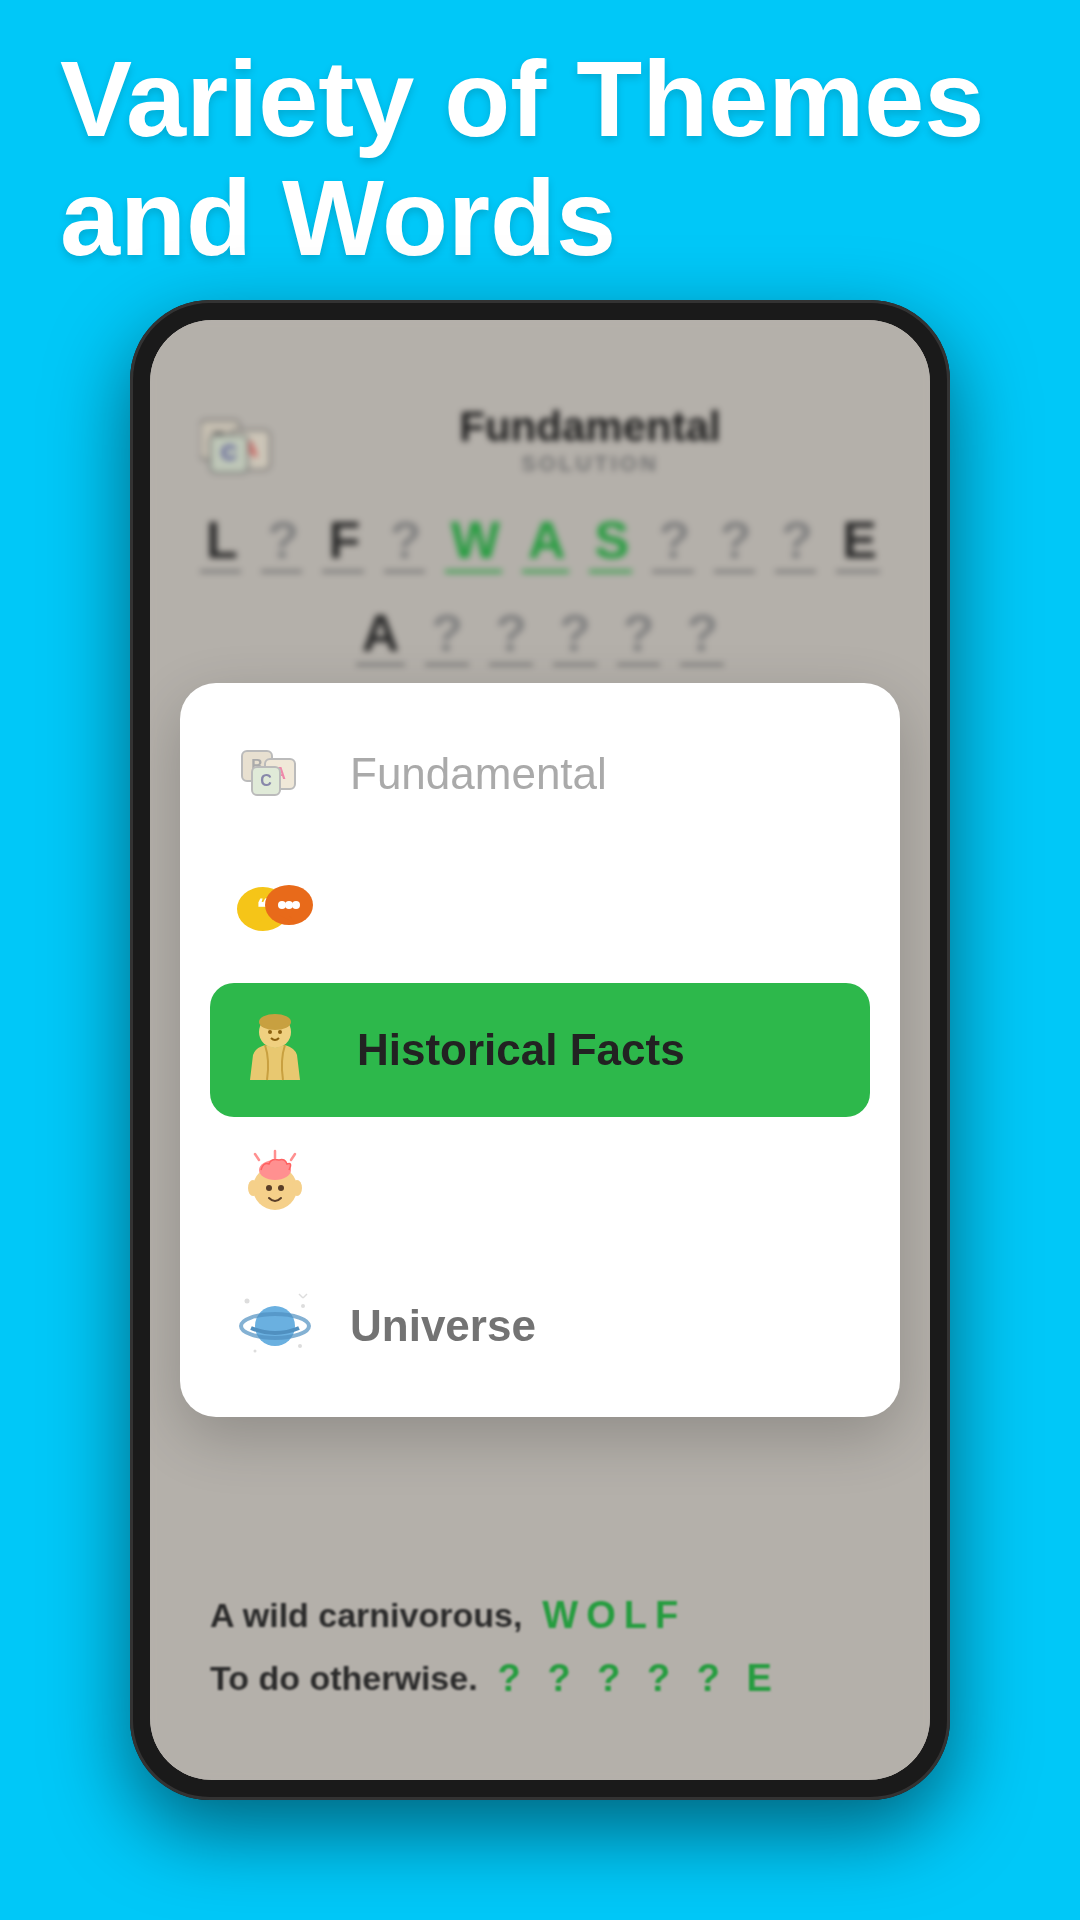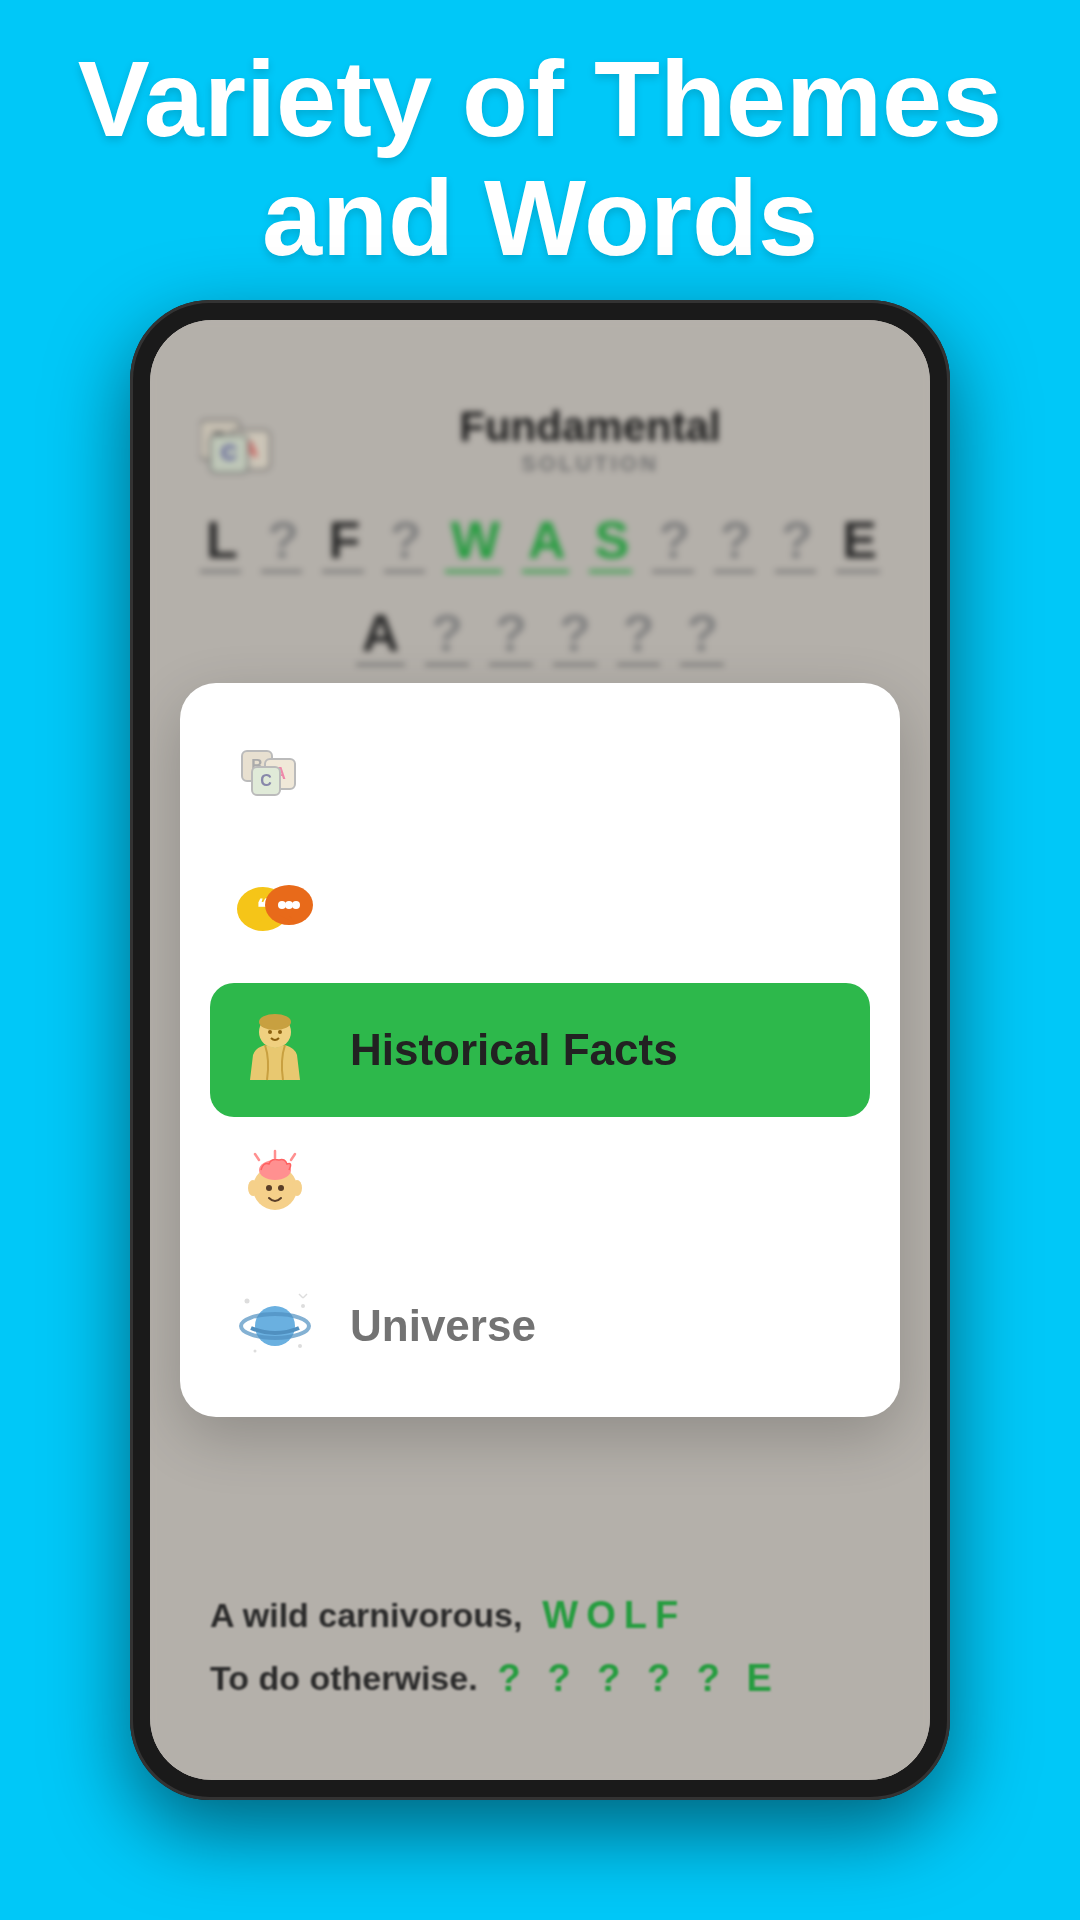--- a/index.html
+++ b/index.html
@@ -12,21 +12,20 @@
       overflow: hidden;
       position: relative;
     }
 
     
     .header-title {
       position: absolute;
       top: 40px;
       left: 0;
       right: 0;
-      text-align: center;
       font-size: 108px;
       font-weight: 900;
       color: #ffffff;
       line-height: 1.1;
       padding: 0 60px;
       text-shadow: 0 4px 8px rgba(0,0,0,0.15);
     }
 
     
     .phone-frame {
@@ -200,20 +199,21 @@
     }
 
     .theme-label {
       font-size: 44px;
       font-weight: 700;
       color: #222;
     }
 
     .theme-item.active .theme-label {
       color: #222;
+      margin-left: 7px;
     }
 
     .theme-item:first-child .theme-label {
       color: #aaa;
       font-weight: 400;
     }
 
     .theme-item:last-child .theme-label {
       color: #737373;
       font-weight: 700;
@@ -289,20 +289,21 @@
           <div class="theme-icon">
             <svg width="70" height="70" viewBox="0 0 70 70" xmlns="http://www.w3.org/2000/svg">
               <rect x="2" y="12" width="30" height="30" rx="5" fill="#e8e0d0" stroke="#bbb" stroke-width="2"></rect>
               <text x="17" y="32" text-anchor="middle" font-size="16" font-weight="bold" fill="#aaa">B</text>
               <rect x="25" y="20" width="30" height="30" rx="5" fill="#f0e8d8" stroke="#bbb" stroke-width="2"></rect>
               <text x="40" y="40" text-anchor="middle" font-size="16" font-weight="bold" fill="#e8a">A</text>
               <rect x="12" y="28" width="28" height="28" rx="5" fill="#e0ead8" stroke="#bbb" stroke-width="2"></rect>
               <text x="26" y="47" text-anchor="middle" font-size="16" font-weight="bold" fill="#88a">C</text>
             </svg>
           </div>
+          <span class="theme-label">Fundamental</span>
         </div>
 
         <div class="theme-item">
           <div class="theme-icon">
             <svg width="80" height="70" viewBox="0 0 80 70" xmlns="http://www.w3.org/2000/svg">
 
               <ellipse cx="28" cy="32" rx="26" ry="22" fill="#f5c518"></ellipse>
               <text x="28" y="38" text-anchor="middle" font-size="22" font-weight="bold" fill="#fff">❝</text>
               <polygon points="18,50 28,42 10,42" fill="#f5c518"></polygon>
 

